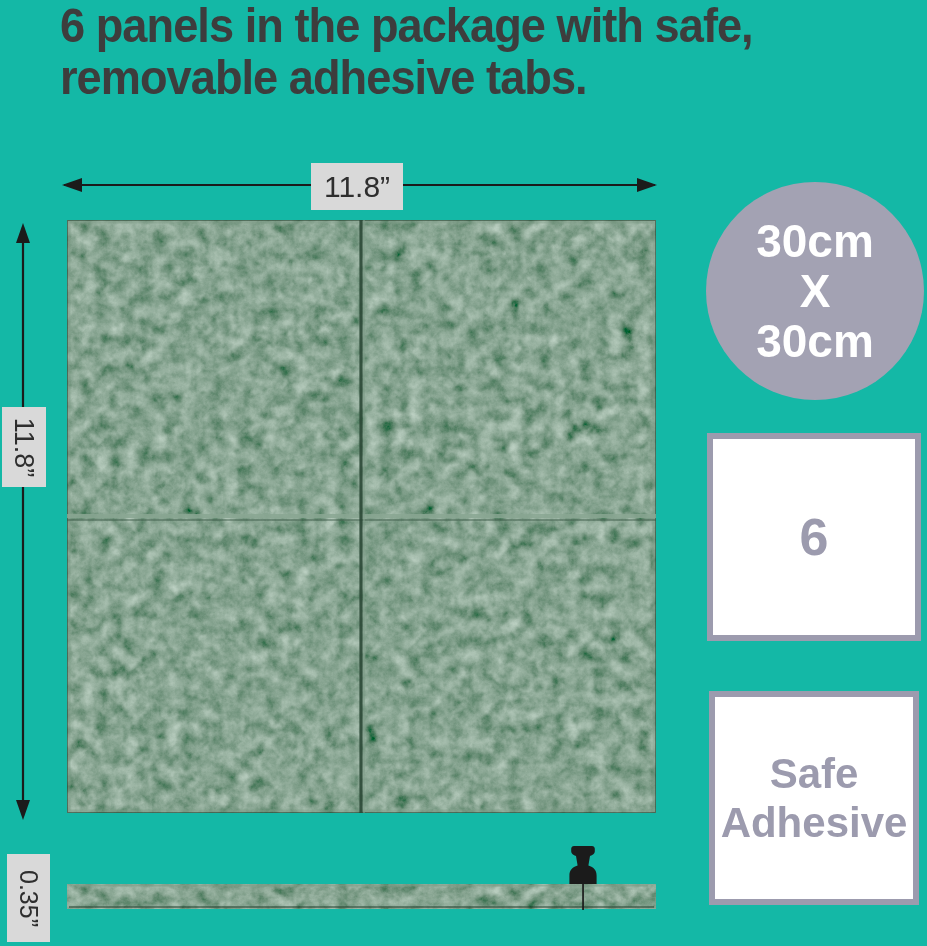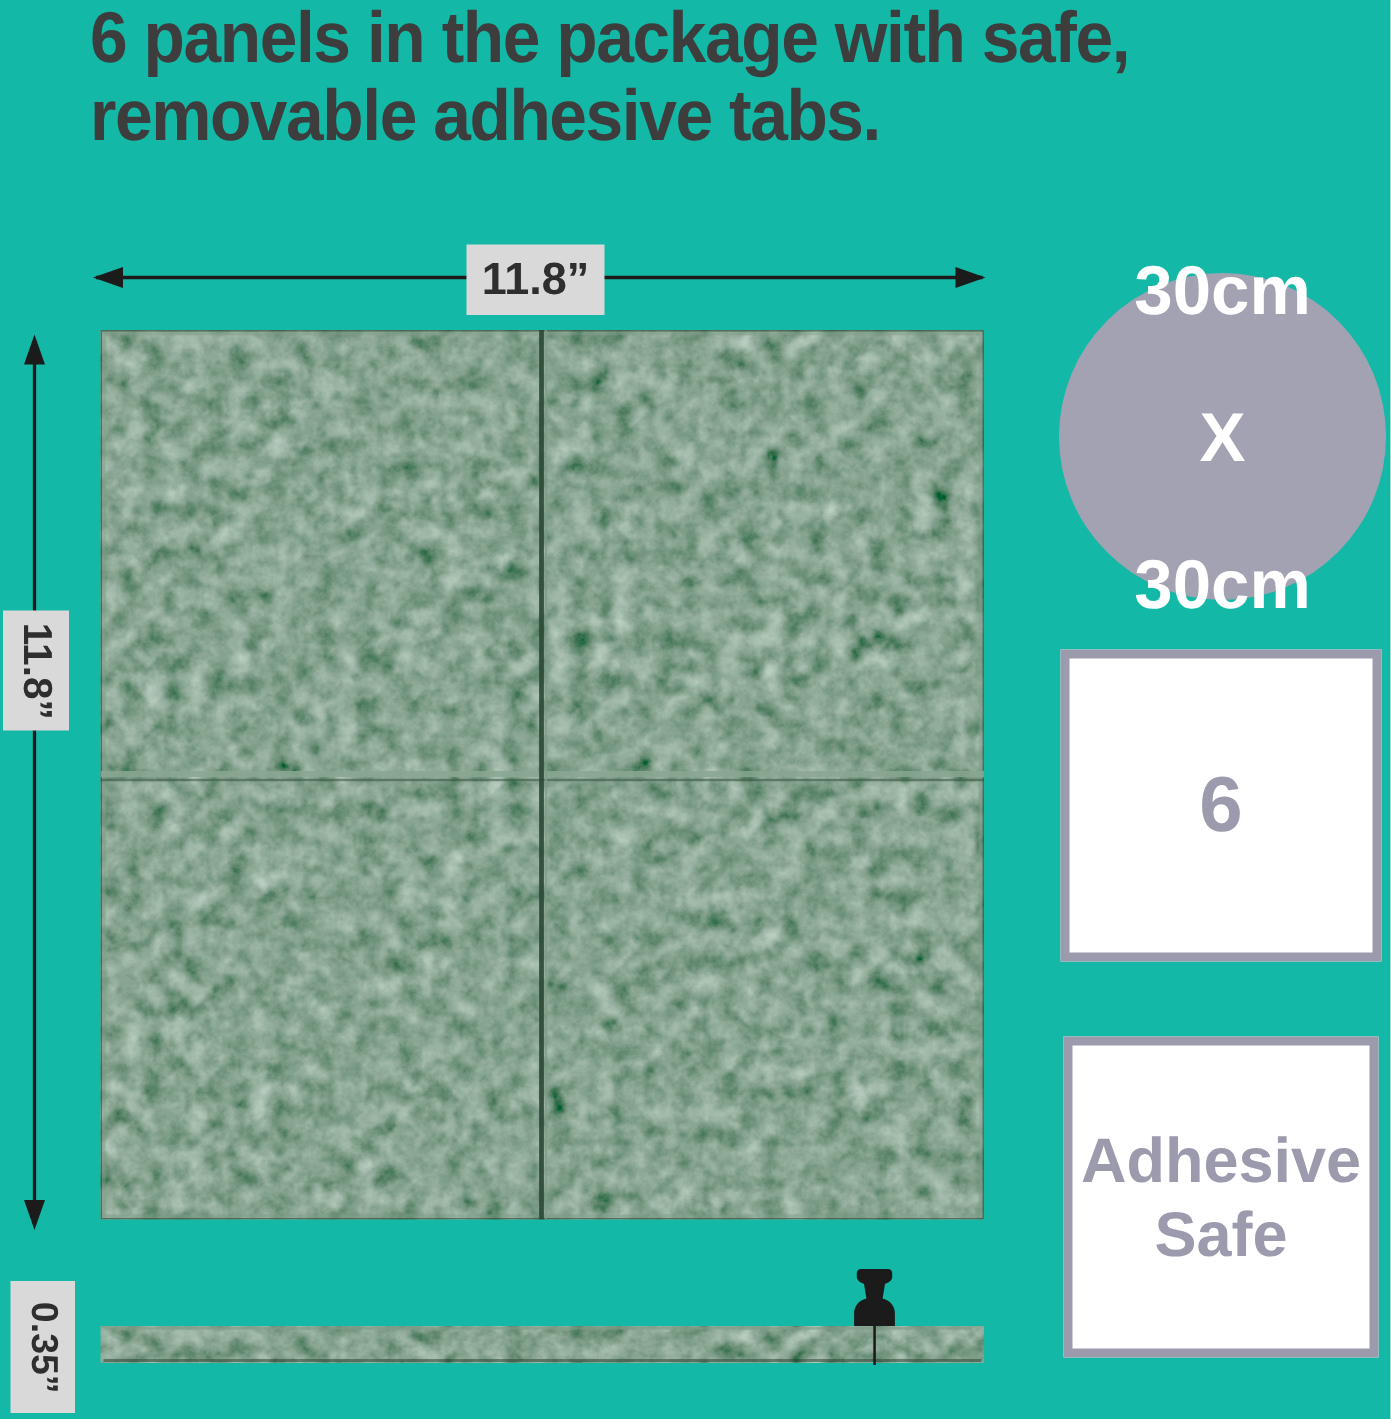--- a/index.html
+++ b/index.html
@@ -11,37 +11,37 @@
   .title{
     position:absolute;left:60px;top:0px;width:860px;
     font-size:48px;font-weight:bold;color:var(--title-text,#3d3d3d);
     line-height:52px;letter-spacing:-1px;
     transform:scaleX(0.94);transform-origin:left top;white-space:nowrap;
   }
   
   .dim-label{
     position:absolute;background:var(--label-bg,#d9d9d9);
     display:flex;align-items:center;justify-content:center;
-    color:var(--label-text,#2e2e2e);font-weight:bold;
+    color:var(--label-text,#2e2e2e);font-weight:normal;
   }
   .dim-label.horizontal{left:311px;top:163px;width:92px;height:47px;font-size:30px;}
   .dim-label.vertical{left:2px;top:407px;width:44px;height:80px;font-size:27px;}
   .dim-label.thickness{left:7px;top:854px;width:43px;height:88px;font-size:25px;}
   .rot90{transform:rotate(90deg);white-space:nowrap;}
   
   svg{position:absolute;display:block;}
   .ink-line{stroke:var(--ink,#1b1b1b);stroke-width:2.2;}
   .ink-fill{fill:var(--ink,#1b1b1b);}
   #defs-svg{width:0;height:0;position:absolute;}
   
   .size-circle{
     position:absolute;left:706px;top:182px;width:218px;height:218px;border-radius:50%;
     background:var(--circle-fill,#a3a2b3);
     display:flex;flex-direction:column;align-items:center;justify-content:center;
-    color:var(--white,#ffffff);font-weight:bold;font-size:46px;line-height:50px;text-align:center;gap:48px;
+    color:var(--white,#ffffff);font-weight:bold;font-size:46px;line-height:50px;text-align:center;
   }
   .outline-badge{
     position:absolute;background:#fff;border:6px solid var(--badge-accent,#9c9bae);
     box-sizing:border-box;display:flex;flex-direction:column;align-items:center;justify-content:center;
     color:var(--badge-accent,#9c9bae);font-weight:bold;text-align:center;overflow:visible;
   }
   .panels-badge{left:707px;top:433px;width:214px;height:208px;font-size:52px;line-height:64px;}
   .adhesive-badge{left:709px;top:691px;width:210px;height:214px;font-size:42px;line-height:49px;white-space:nowrap;}
 </style>
 </head>
@@ -113,17 +113,17 @@
     <div>30cm</div>
     <div>X</div>
     <div>30cm</div>
   </div>
 
   <div class="outline-badge panels-badge">
     <div>6</div>
   </div>
 
   <div class="outline-badge adhesive-badge">
+    <div>Safe</div>
     <div>Adhesive</div>
-    <div>Safe</div>
   </div>
 
 </div>
 
 </body></html>

